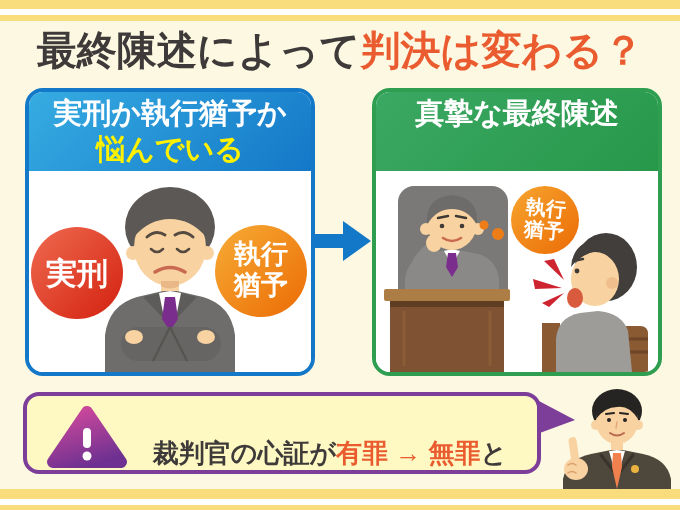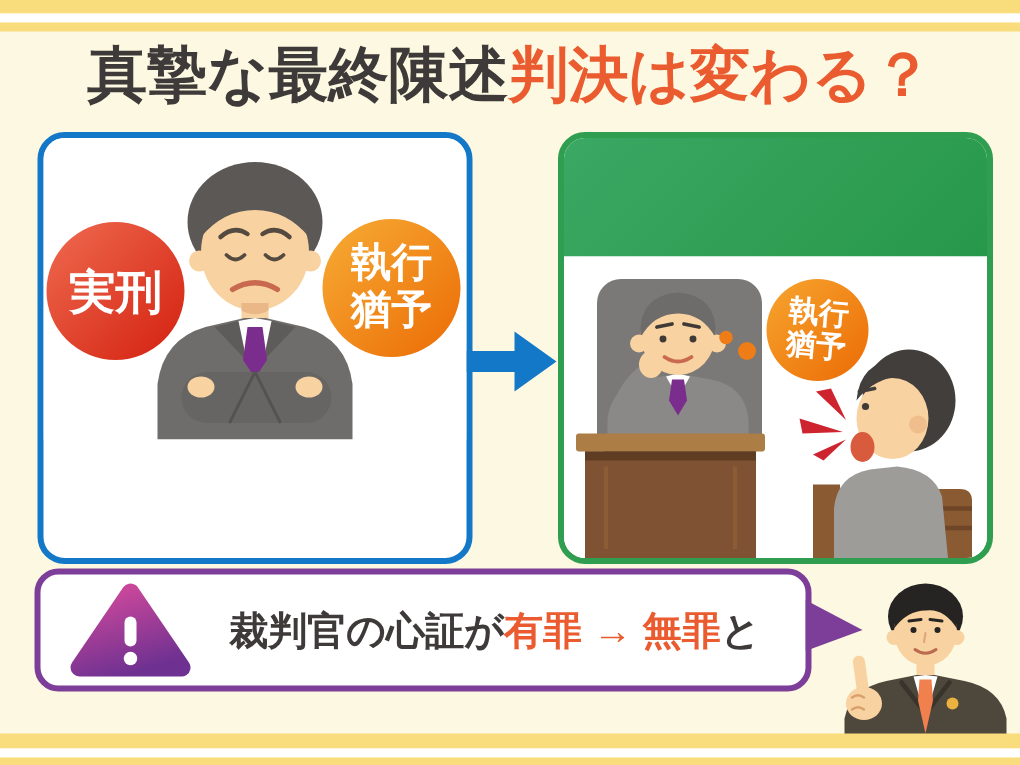--- a/index.html
+++ b/index.html
@@ -34,23 +34,23 @@
   }
   .panel-header.blue{background:linear-gradient(135deg,var(--panel-blue-light,#36ACE2) 0%,var(--panel-blue,#1478C8) 100%);}
   .panel-header.green{background:linear-gradient(135deg,#3BA863 0%,#27984A 100%);}
   .panel-header .yellow{color:var(--heading-yellow,#FFF100);}
   .panel-body{position:relative;width:282px;height:201px;background:#fff;}
   .panel-body svg{display:block;}
 
   .arrow-svg{position:absolute;left:311px;top:216px;z-index:3;}
 
   .warning-box{
-    position:absolute;left:23px;top:379px;width:518px;height:82px;box-sizing:border-box;
-    background:#ffffff;border:4px solid var(--warning-purple,#7C3E98);border-radius:16px;
-    display:flex;align-items:center;z-index:3;
+    position:absolute;left:23px;top:392px;width:518px;height:82px;box-sizing:border-box;
+    background:#fef9c3;border:4px solid var(--warning-purple,#7C3E98);border-radius:16px;
+    display:flex;align-items:flex-end;z-index:3;
   }
   .warn-icon{margin-left:18px;flex:0 0 auto;}
   .warn-text{
     flex:1 1 auto;text-align:center;font-size:26px;font-weight:800;
     line-height:33px;color:var(--title-text,#3E3A39);padding-right:6px;
   }
   .warn-text .accent{color:var(--accent-orange,#EA5C30);}
 
   .tail-svg{position:absolute;left:537px;top:399px;z-index:4;}
   .lawyer-svg{position:absolute;left:545px;top:381px;z-index:5;}
@@ -60,23 +60,27 @@
 </head>
 <body>
 
 <div class="stripe yellow s1"></div>
 <div class="stripe white s2"></div>
 <div class="stripe yellow s3"></div>
 <div class="stripe yellow s4"></div>
 <div class="stripe white s5"></div>
 <div class="stripe yellow s6"></div>
 
-<h1 class="title"><span>真摯な最終陳述</span><span class="accent">判決は変わる？</span></h1>
+<h1 class="title"><span>最終陳述によって</span><span class="accent">判決は変わる？</span></h1>
 
 <section class="panel left">
+  <div class="panel-header blue">
+    <div>実刑か執行猶予か</div>
+    <div class="yellow">悩んでいる</div>
+  </div>
   <div class="panel-body">
     <svg width="282" height="201" viewBox="0 0 282 201">
       <defs>
         <linearGradient id="gradRed" x1="0" y1="0" x2="1" y2="1">
           <stop offset="0" stop-color="#EF6B50"></stop>
             <stop offset="1" stop-color="#D3200F"></stop>
         </linearGradient>
         <linearGradient id="gradOrangeL" x1="0" y1="0" x2="1" y2="1">
           <stop offset="0" stop-color="#F7AC35"></stop>
             <stop offset="1" stop-color="#EB6B05"></stop>
@@ -118,20 +122,21 @@
     </svg>
   </div>
 </section>
 
 <svg class="arrow-svg" width="62" height="50" viewBox="0 0 62 50">
   <path d="M0,18 H32 V5 L60,25 L32,45 V32 H0 Z" fill="#1478C8"></path>
 </svg>
 
 <section class="panel right">
   <div class="panel-header green">
+    <div>真摯な最終陳述</div>
   </div>
   <div class="panel-body">
     <svg width="282" height="201" viewBox="0 0 282 201">
       <defs>
         <linearGradient id="gradOrangeB" x1="0" y1="0" x2="1" y2="1">
           <stop offset="0" stop-color="#F7A52F"></stop>
             <stop offset="1" stop-color="#EB6B05"></stop>
         </linearGradient>
       </defs>
       <g>

